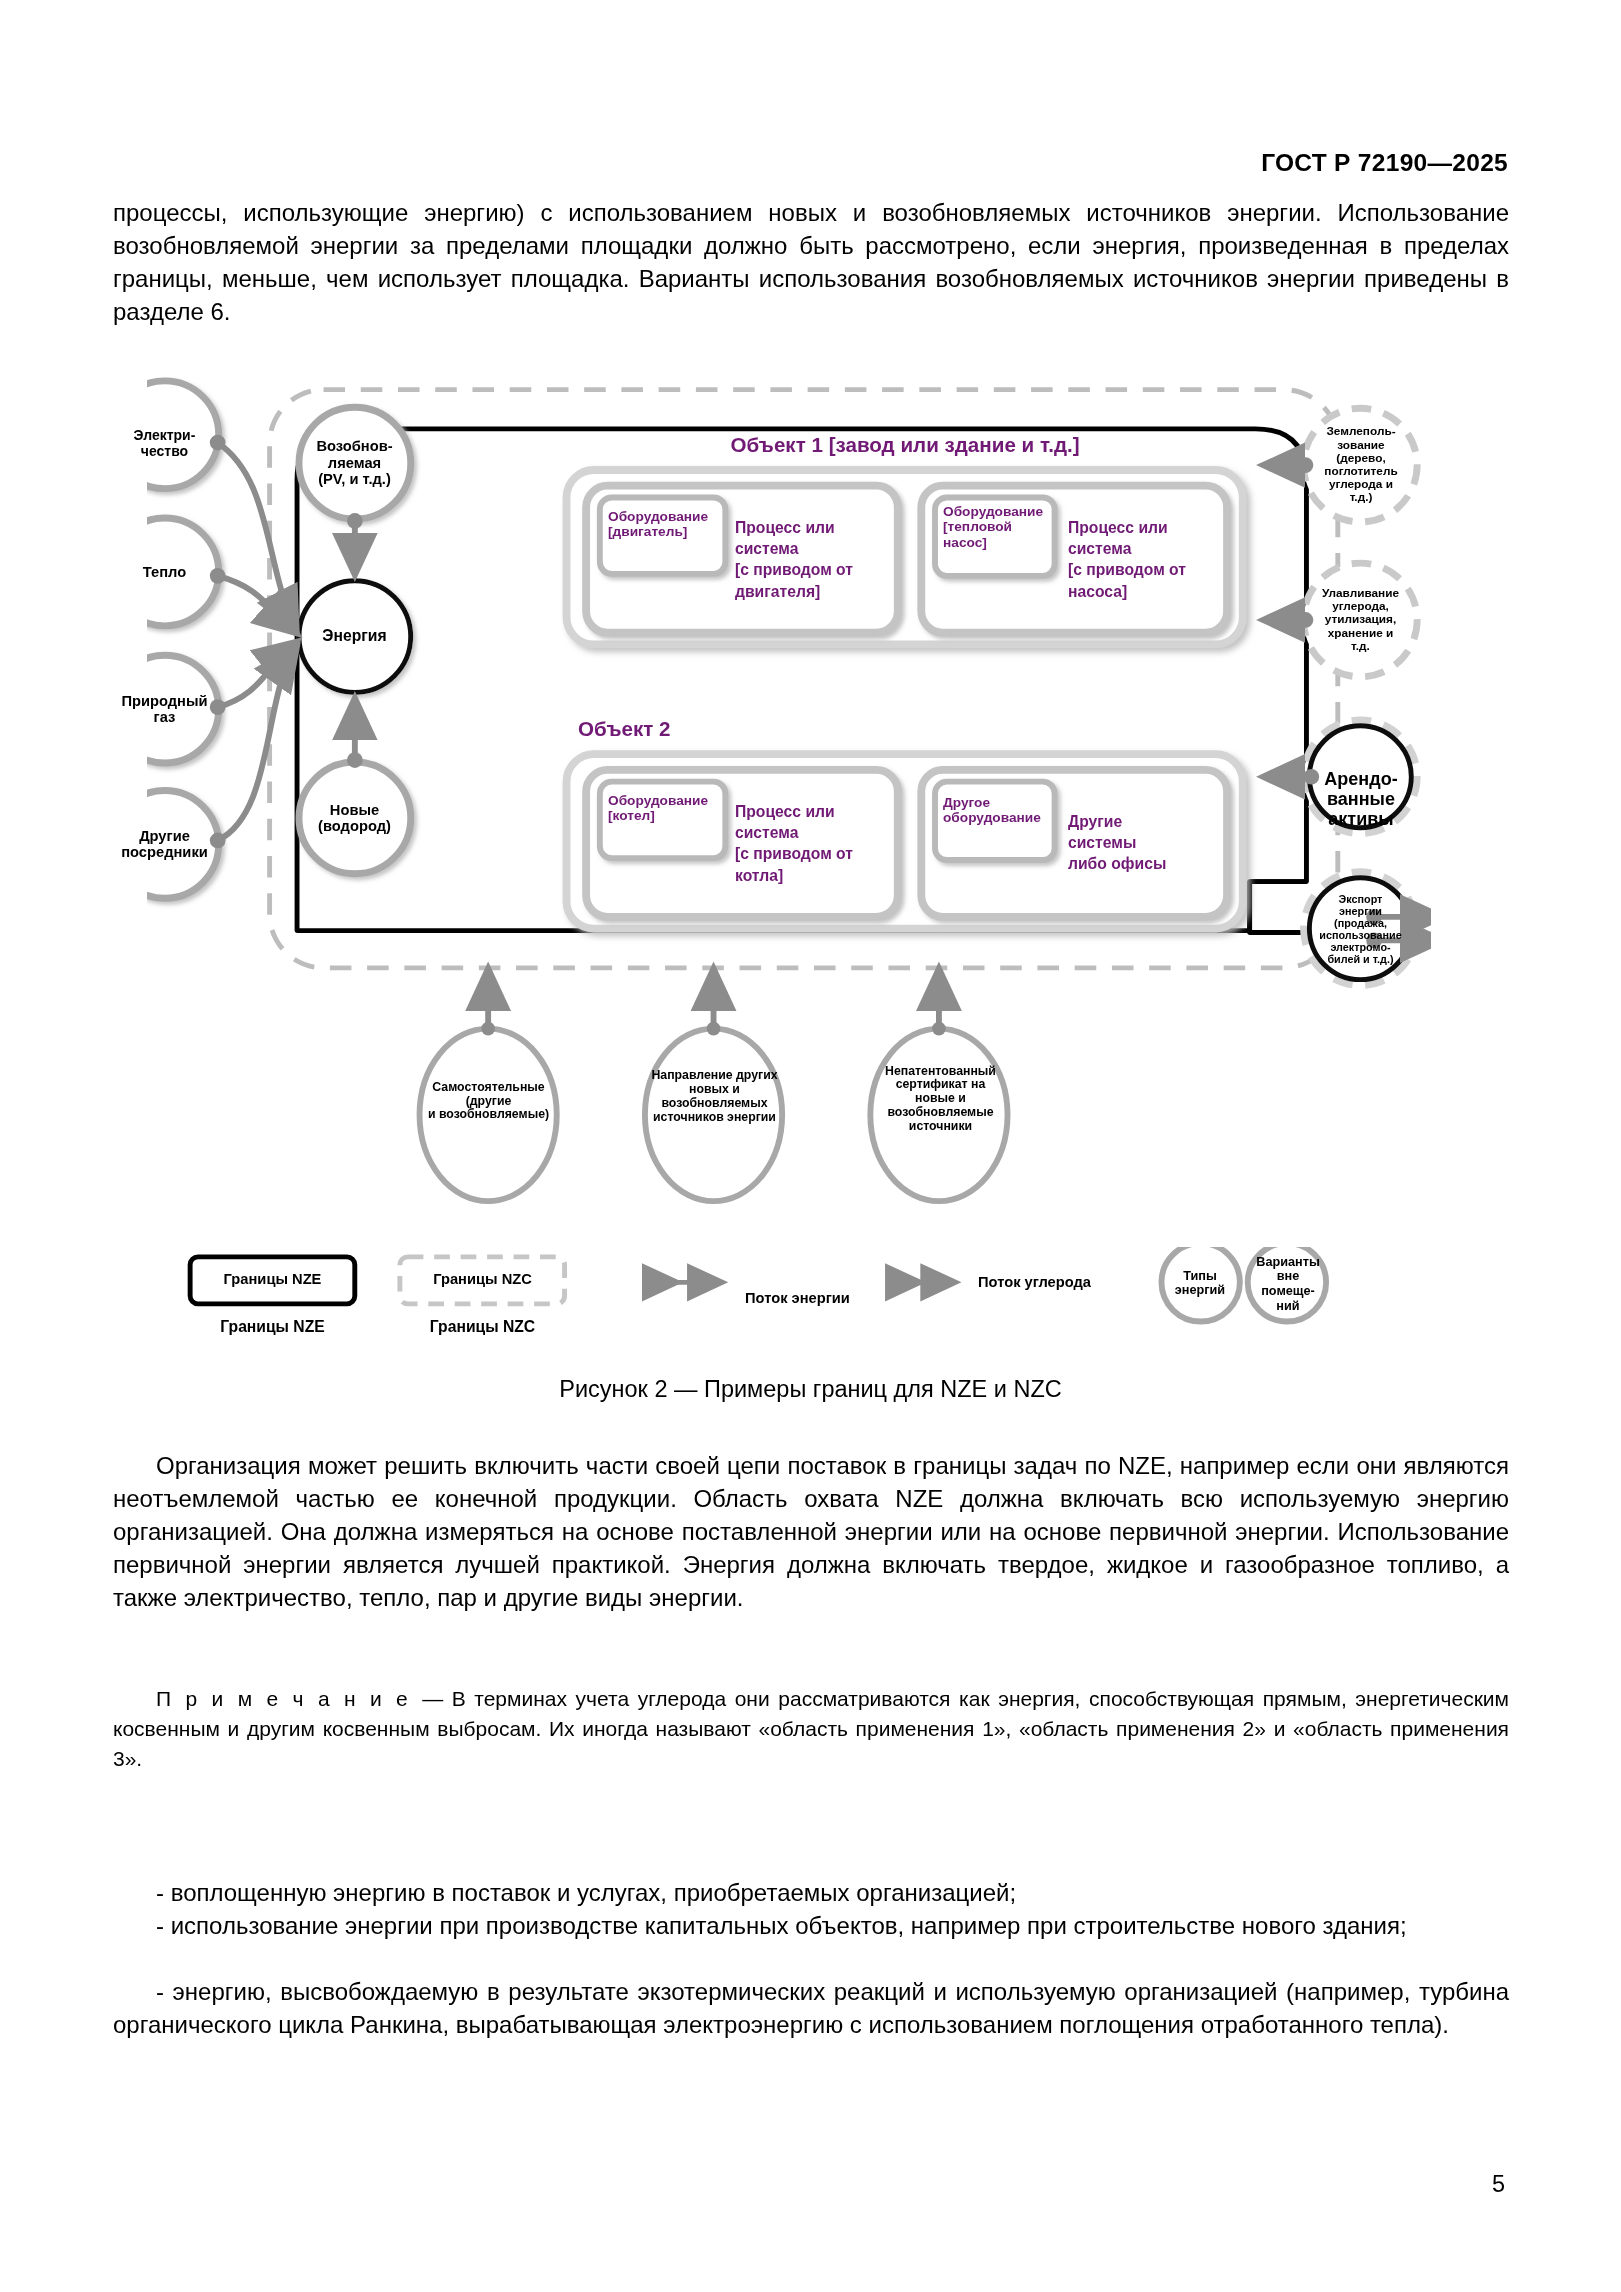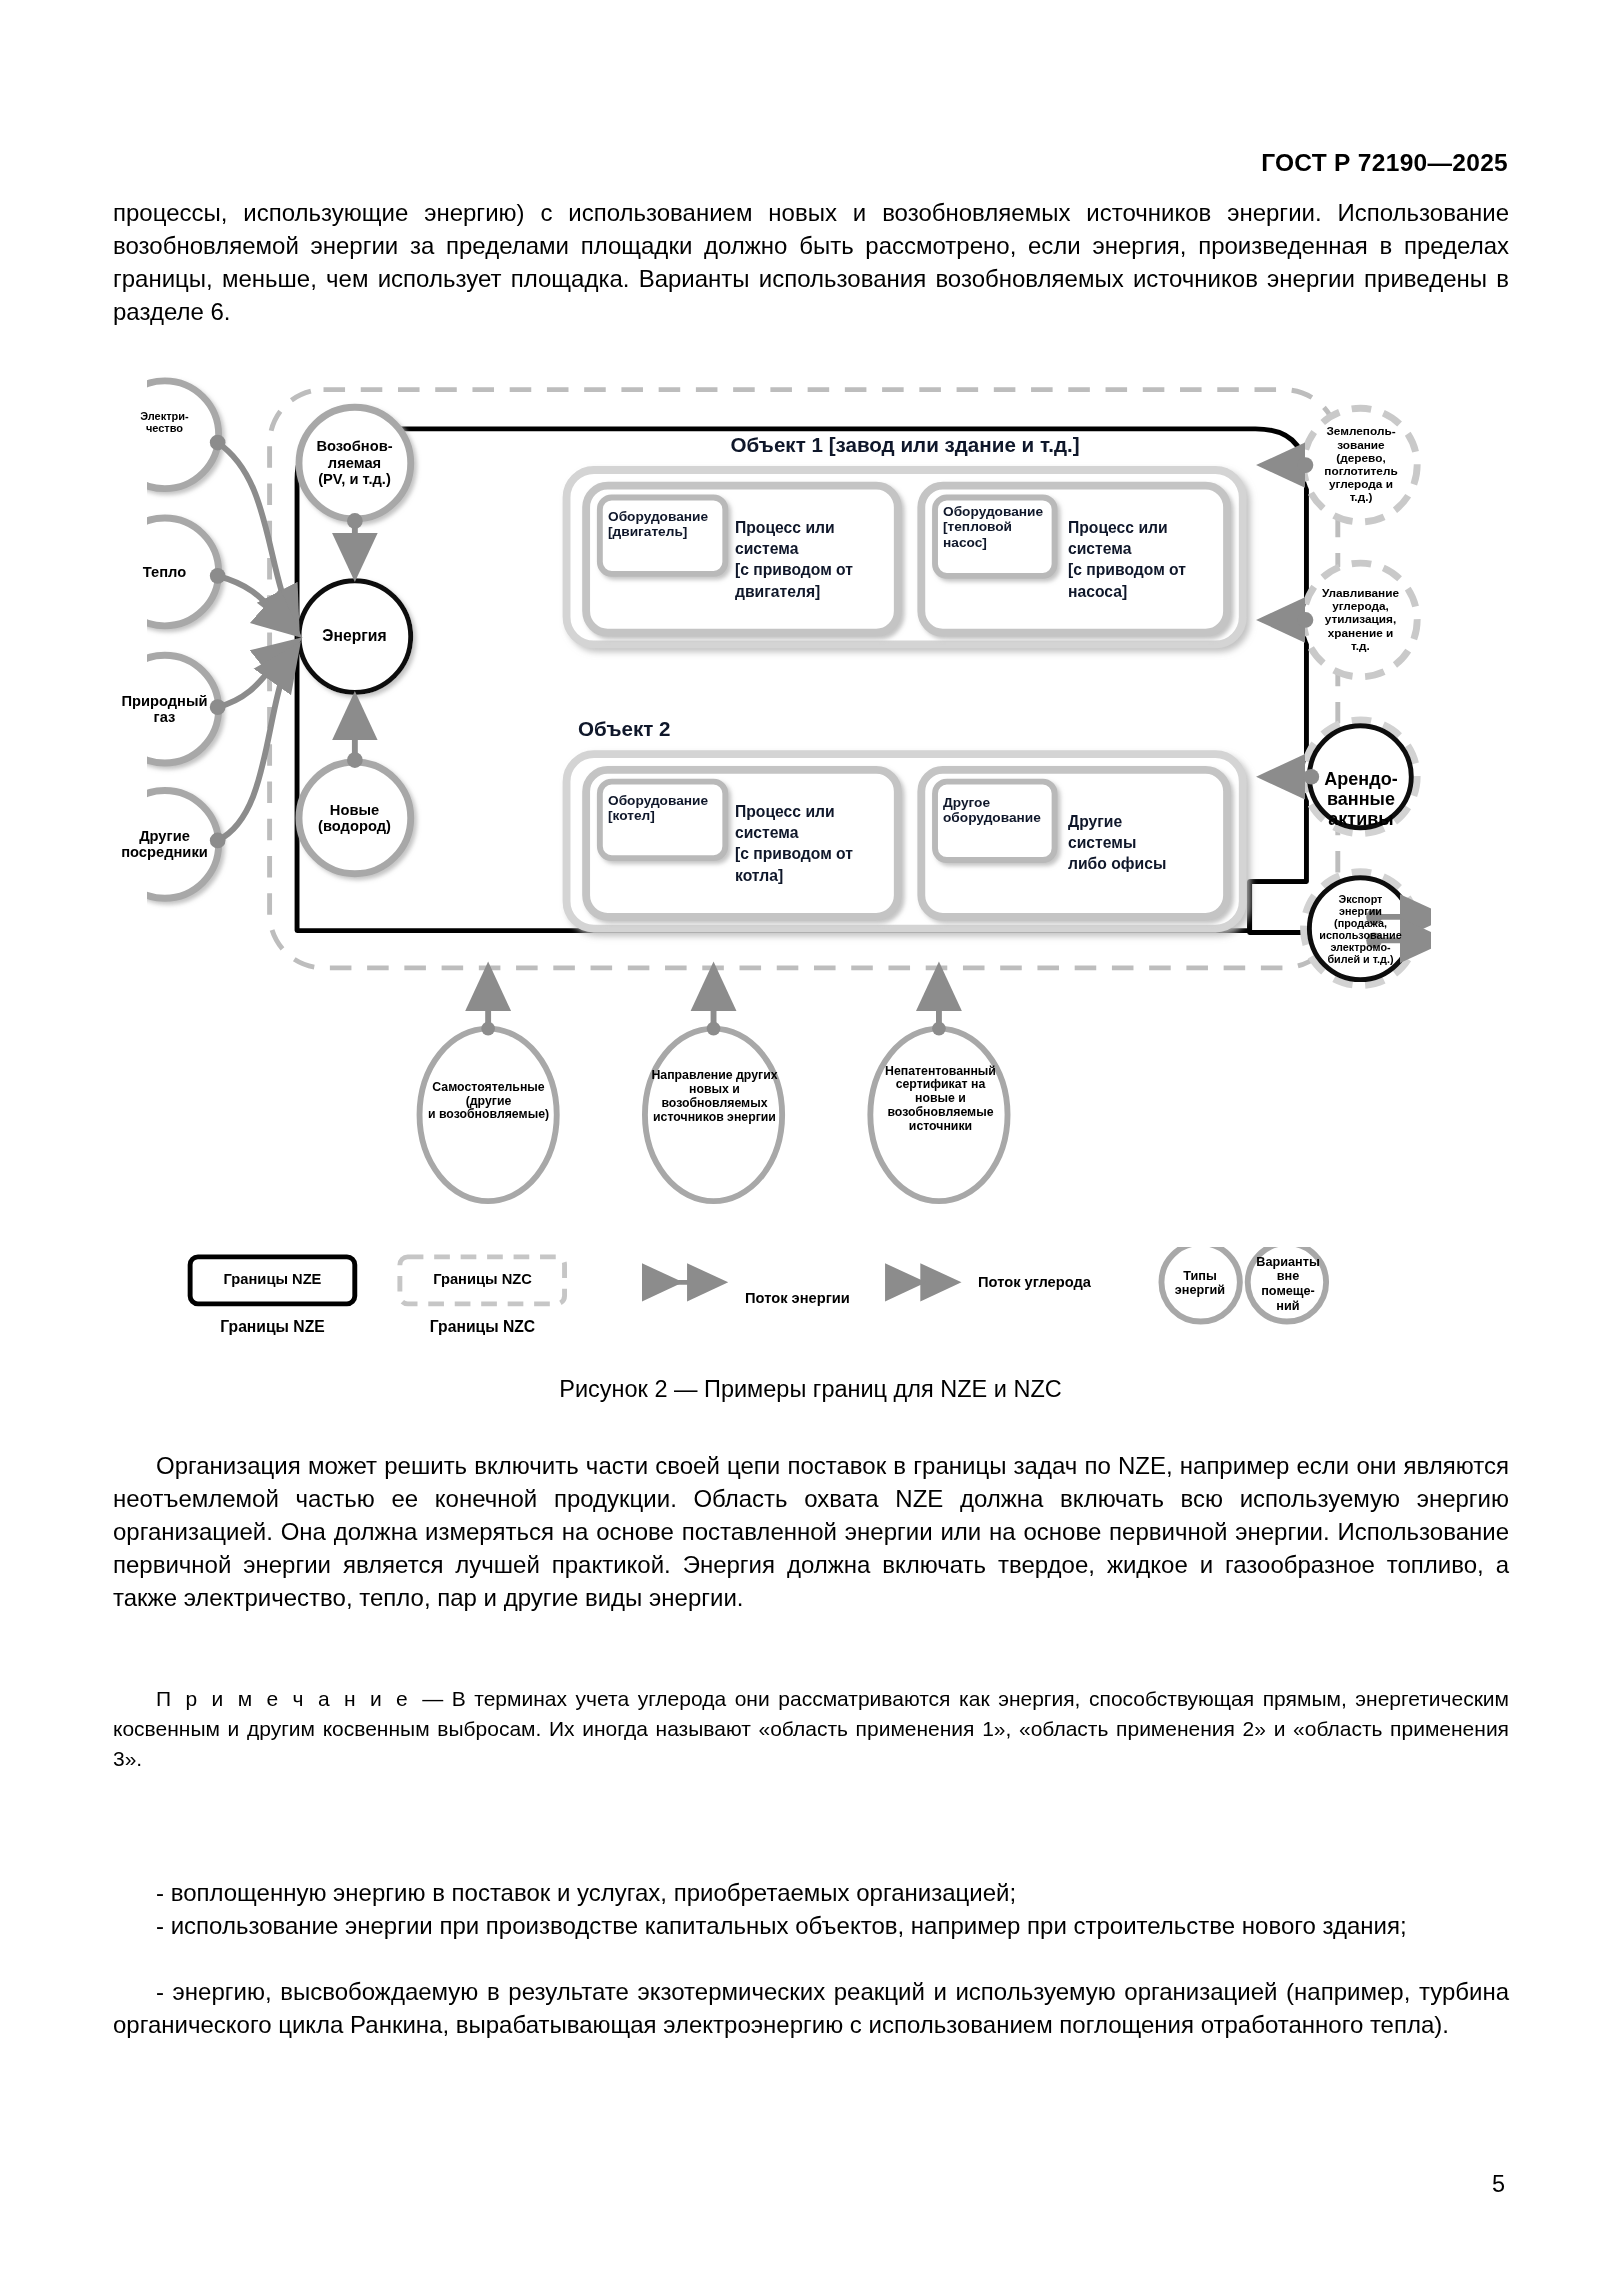--- a/index.html
+++ b/index.html
@@ -71,21 +71,21 @@
     width: 1284px;
     height: 980px;
   }
   .diagram svg { display: block; }
 
   .dg-label {
     position: absolute;
     font-weight: bold;
     text-align: center;
     line-height: 1.12;
-    color: #0f172a;
+    color: #701a75;
     pointer-events: none;
     white-space: pre-line;
   }
 
   
   .node-label {
     position: absolute;
     display: flex;
     align-items: center;
     justify-content: center;
@@ -267,21 +267,21 @@
       <g fill="#8c8c8c">
         <circle cx="348" cy="670" r="7"></circle>
         <circle cx="578" cy="670" r="7"></circle>
         <circle cx="808" cy="670" r="7"></circle>
       </g>
     </svg>
 
     <div class="dg-label" style="left:420px; top:61px; width:676px; font-size:20.6px;">Объект 1 [завод или здание и т.д.]</div>
     <div class="dg-label" style="left:431px; top:345px; width:255px; font-size:20.6px; text-align:left;">Объект 2</div>
 
-    <div class="node-label" style="left:-51px; top:11px; width:137px; height:78px; font-size:11px;">Электри-
+    <div class="node-label" style="left:-51px; top:33px; width:137px; height:78px; font-size:14px;">Электри-
 чество</div>
     <div class="node-label" style="left:-51px; top:161px; width:137px; height:78px; font-size:14.7px;">Тепло</div>
     <div class="node-label" style="left:-51px; top:298px; width:137px; height:78px; font-size:14.7px;">Природный
 газ</div>
     <div class="node-label" style="left:-54px; top:433px; width:143px; height:78px; font-size:14.7px;">Другие
 посредники</div>
 
     <div class="node-label" style="left:139px; top:49px; width:137px; height:84px; font-size:14.7px;">Возобнов-
 ляемая
 (PV, и т.д.)</div>

